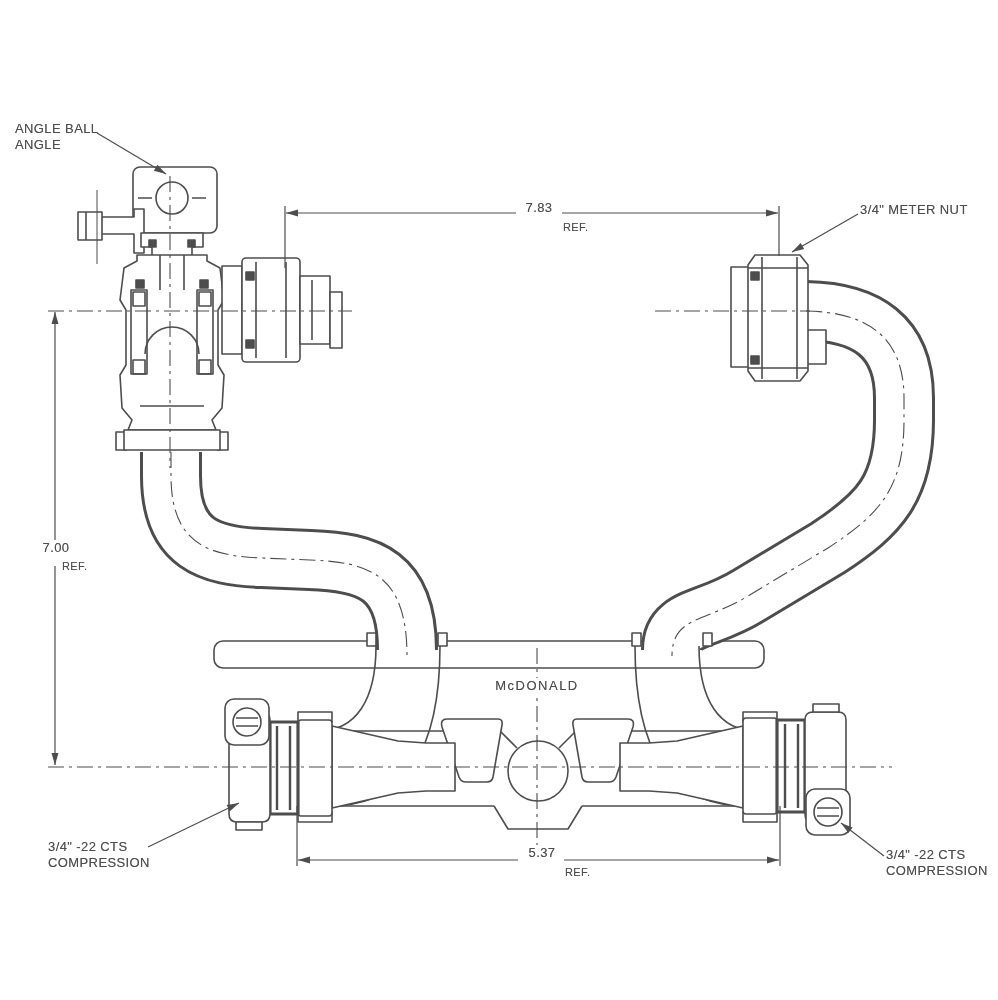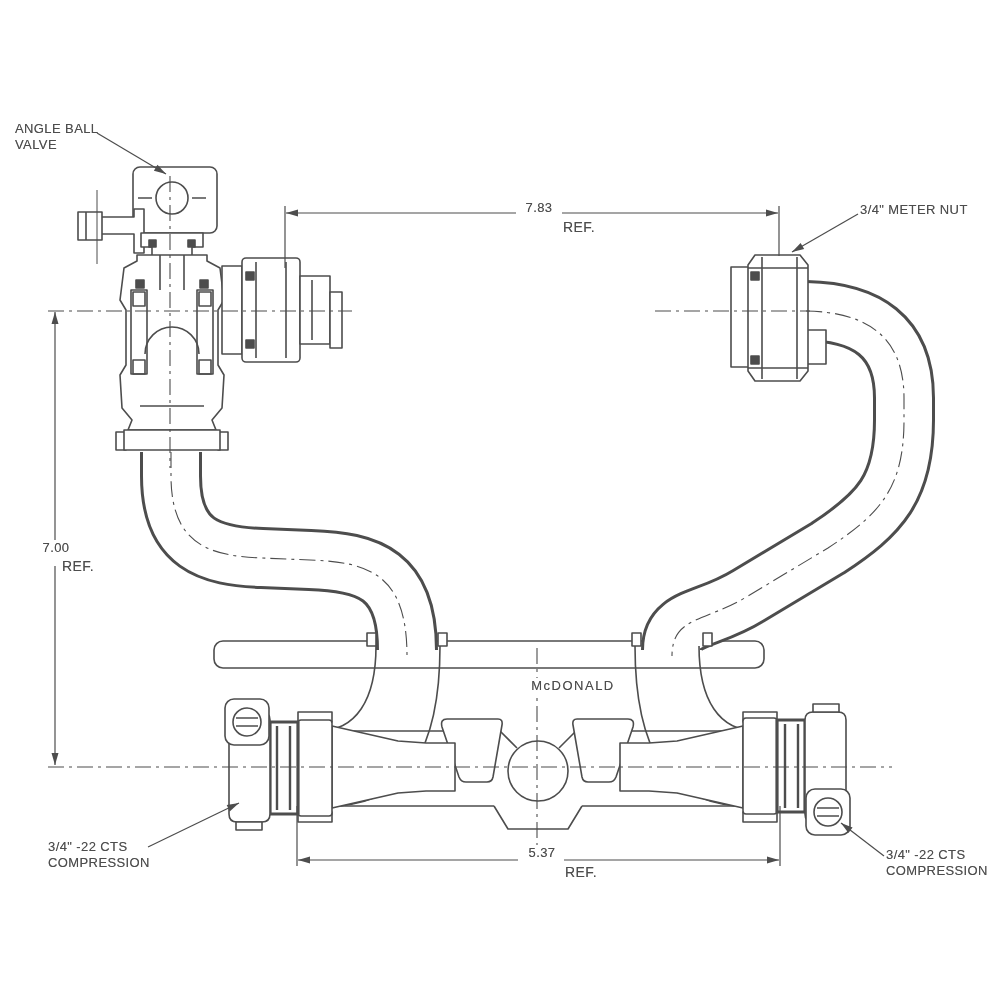--- a/index.html
+++ b/index.html
@@ -8,21 +8,21 @@
     position:relative; width:998px; height:944px; background:var(--bg);
     font-family:"Liberation Sans", sans-serif; color:var(--line);
     overflow:hidden;
   }
   #drawing{ position:absolute; left:0; top:0; color:var(--line); }
   #drawing path, #drawing rect, #drawing circle, #drawing line{ vector-effect:non-scaling-stroke; }
   .lbl{
     position:absolute; font-size:13px; line-height:16px; letter-spacing:.4px;
     color:var(--line); white-space:nowrap; text-shadow:0 0 .5px rgba(77,77,77,.55);
   }
-  .lbl.small{ font-size:14px; line-height:13px; }
+  .lbl.small{ font-size:11px; line-height:13px; }
   .dimval{ transform:translateX(-50%); background:var(--bg); padding:0 2px; }
   .brand{ transform:translateX(-50%); letter-spacing:1.5px; background:var(--bg); padding:0 3px; }
 </style>
 </head>
 <body>
 
 <div id="canvas">
 
 <svg id="drawing" width="998" height="1000" viewBox="0 0 998 1000" fill="none" stroke="currentColor" stroke-width="1.6" stroke-linejoin="round">
 
@@ -180,32 +180,32 @@
     </g>
     <g>
       <path d="M884,856 L841,823"></path>
       <polygon points="841,823 852.6,827.5 848.4,833.1" fill="currentColor" stroke="none"></polygon>
     </g>
   </g>
 </svg>
 
 <div class="lbl" style="left:15px; top:121px;">
   <div>ANGLE BALL</div>
-  <div>VALVE</div>
+  <div>ANGLE</div>
 </div>
 
 <div class="lbl" style="left:860px; top:202px;">3/4" METER NUT</div>
 
 <div class="lbl dimval" style="left:539px; top:200px;">7.83</div>
 <div class="lbl small" style="left:563px; top:221px;">REF.</div>
 
 <div class="lbl dimval" style="left:56px; top:540px;text-align:center;">7.00</div>
 <div class="lbl small" style="left:62px; top:560px;">REF.</div>
 
-<div class="lbl brand" style="left:537px; top:678px;margin-left:36px;">McDONALD</div>
+<div class="lbl brand" style="left:537px; top:678px;">McDONALD</div>
 
 <div class="lbl dimval" style="left:542px; top:845px;">5.37</div>
 <div class="lbl small" style="left:565px; top:866px;">REF.</div>
 
 <div class="lbl" style="left:48px; top:839px;">
   <div>3/4" -22 CTS</div>
   <div>COMPRESSION</div>
 </div>
 
 <div class="lbl" style="left:886px; top:847px;">

